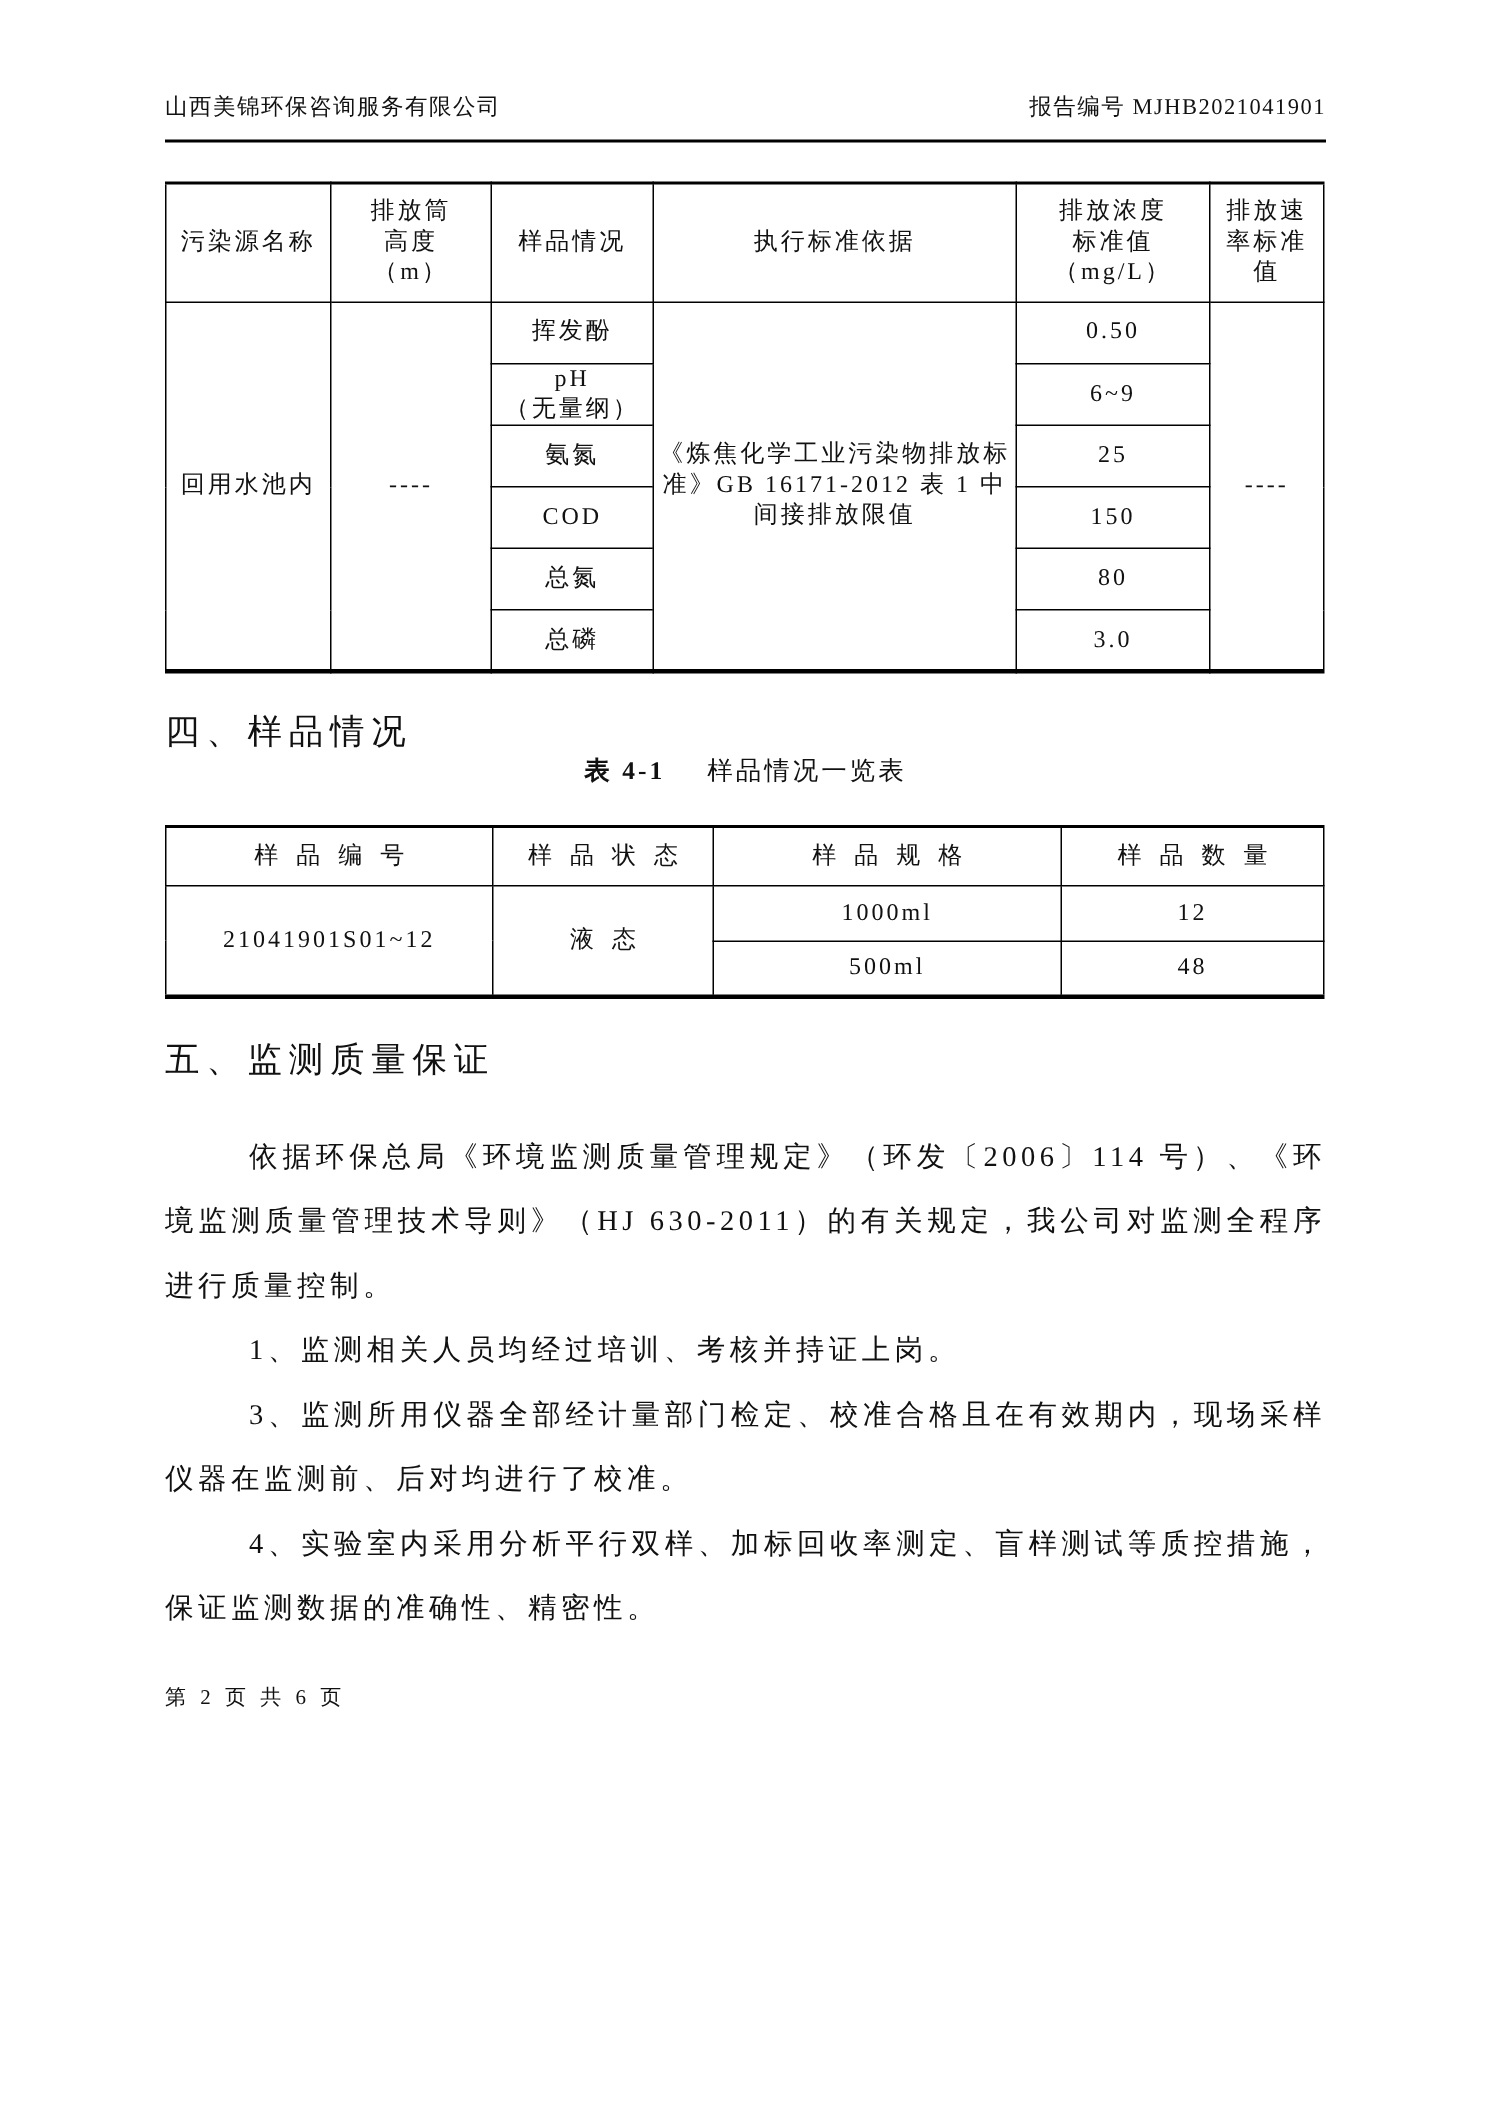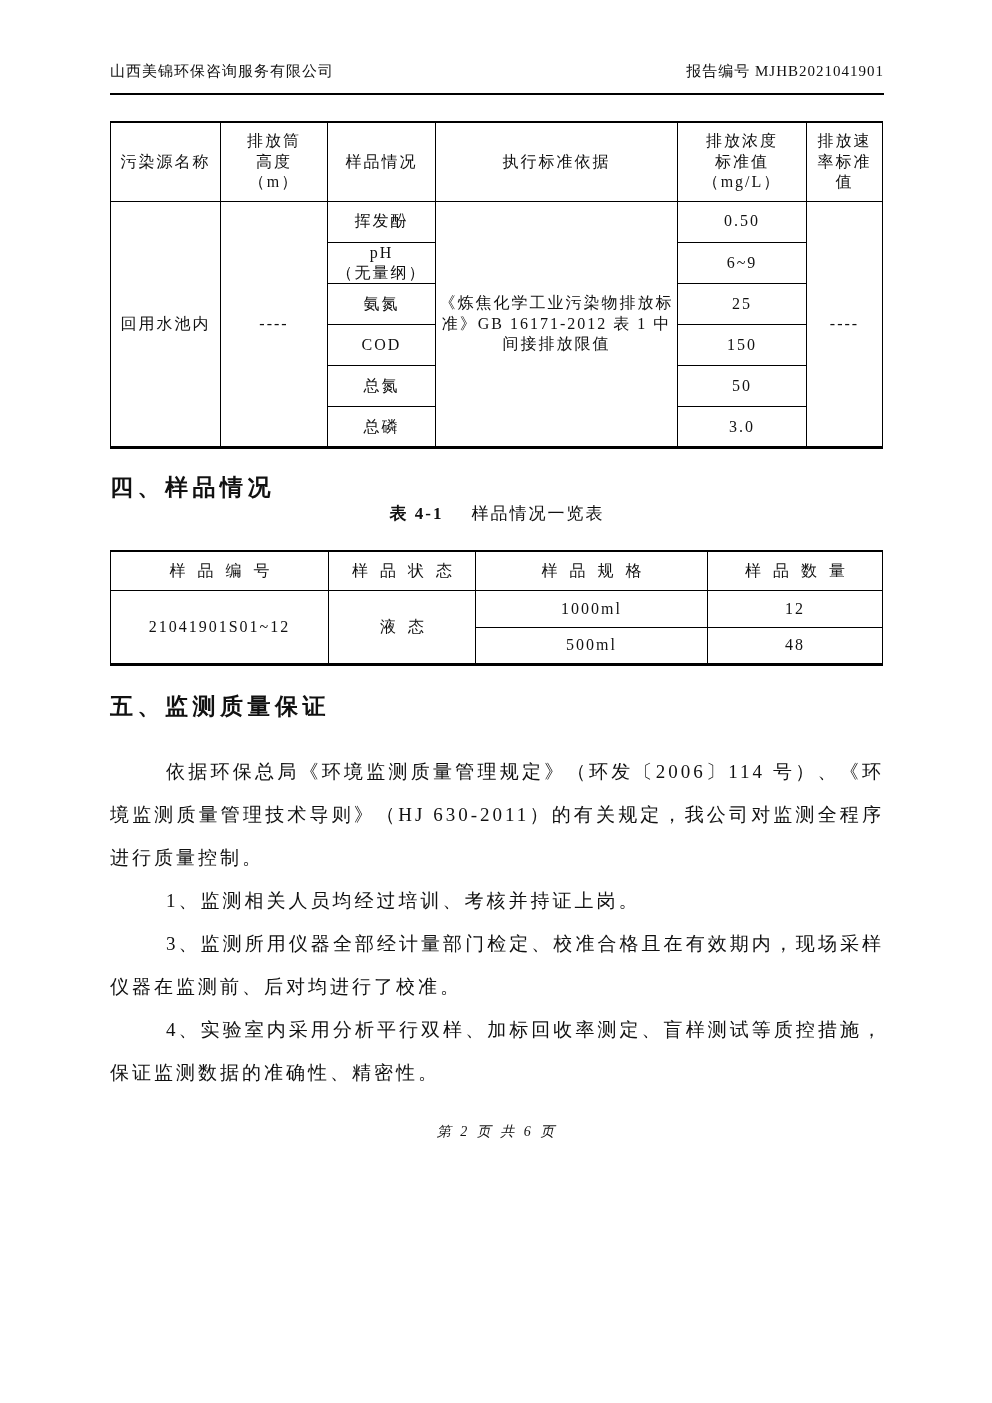--- a/index.html
+++ b/index.html
@@ -32,39 +32,39 @@
   .t1 { margin-top: 26px; }
   .t1 thead tr { height: 79px; }
   .t1 tbody tr { height: 41px; }
   .t2 { margin-top: 25px; }
   .t2 thead tr { height: 39px; }
   .t2 tbody tr { height: 37px; }
   .spread { letter-spacing: 12px; text-indent: 12px; }
 
   
   h2.sec {
-    font-size: 23px; font-weight: bold; letter-spacing: 4.5px;
+    font-size: 23px; font-weight: normal; letter-spacing: 4.5px;
     line-height: 28px; margin-top: 25px;
   }
   h2.sec5 { margin-top: 27px; }
   .intro {
     margin-top: 31px; font-size: 19px; letter-spacing: 1.5px;
     line-height: 26px; text-indent: 56px;
   }
   .caption {
     margin-top: 0; text-align: center; font-size: 17px; letter-spacing: 2px;
   }
   .caption .lbl { font-weight: bold; margin-right: 28px; }
   .paras { margin-top: 29px; }
   .paras p {
     font-size: 19px; line-height: 43px; letter-spacing: 3px;
     text-indent: 56px; text-align: justify; text-justify: inter-character;
   }
   .doc-footer {
-    margin-top: 29px; text-align: center; font-size: 14px; letter-spacing: 3px; font-style: italic;
+    margin-top: 29px; text-align: left; font-size: 14px; letter-spacing: 3px;
   }
 </style>
 </head>
 <body>
 
 <div class="page">
 
   <div class="doc-header">
     <span>山西美锦环保咨询服务有限公司</span>
     <span>报告编号 MJHB2021041901</span>
@@ -111,21 +111,21 @@
       <tr>
         <td>氨氮</td>
         <td>25</td>
       </tr>
       <tr>
         <td>COD</td>
         <td>150</td>
       </tr>
       <tr>
         <td>总氮</td>
-        <td>50</td>
+        <td>80</td>
       </tr>
       <tr>
         <td>总磷</td>
         <td>3.0</td>
       </tr>
     </tbody>
   </table>
 
   <h2 class="sec">四、样品情况</h2>
 

